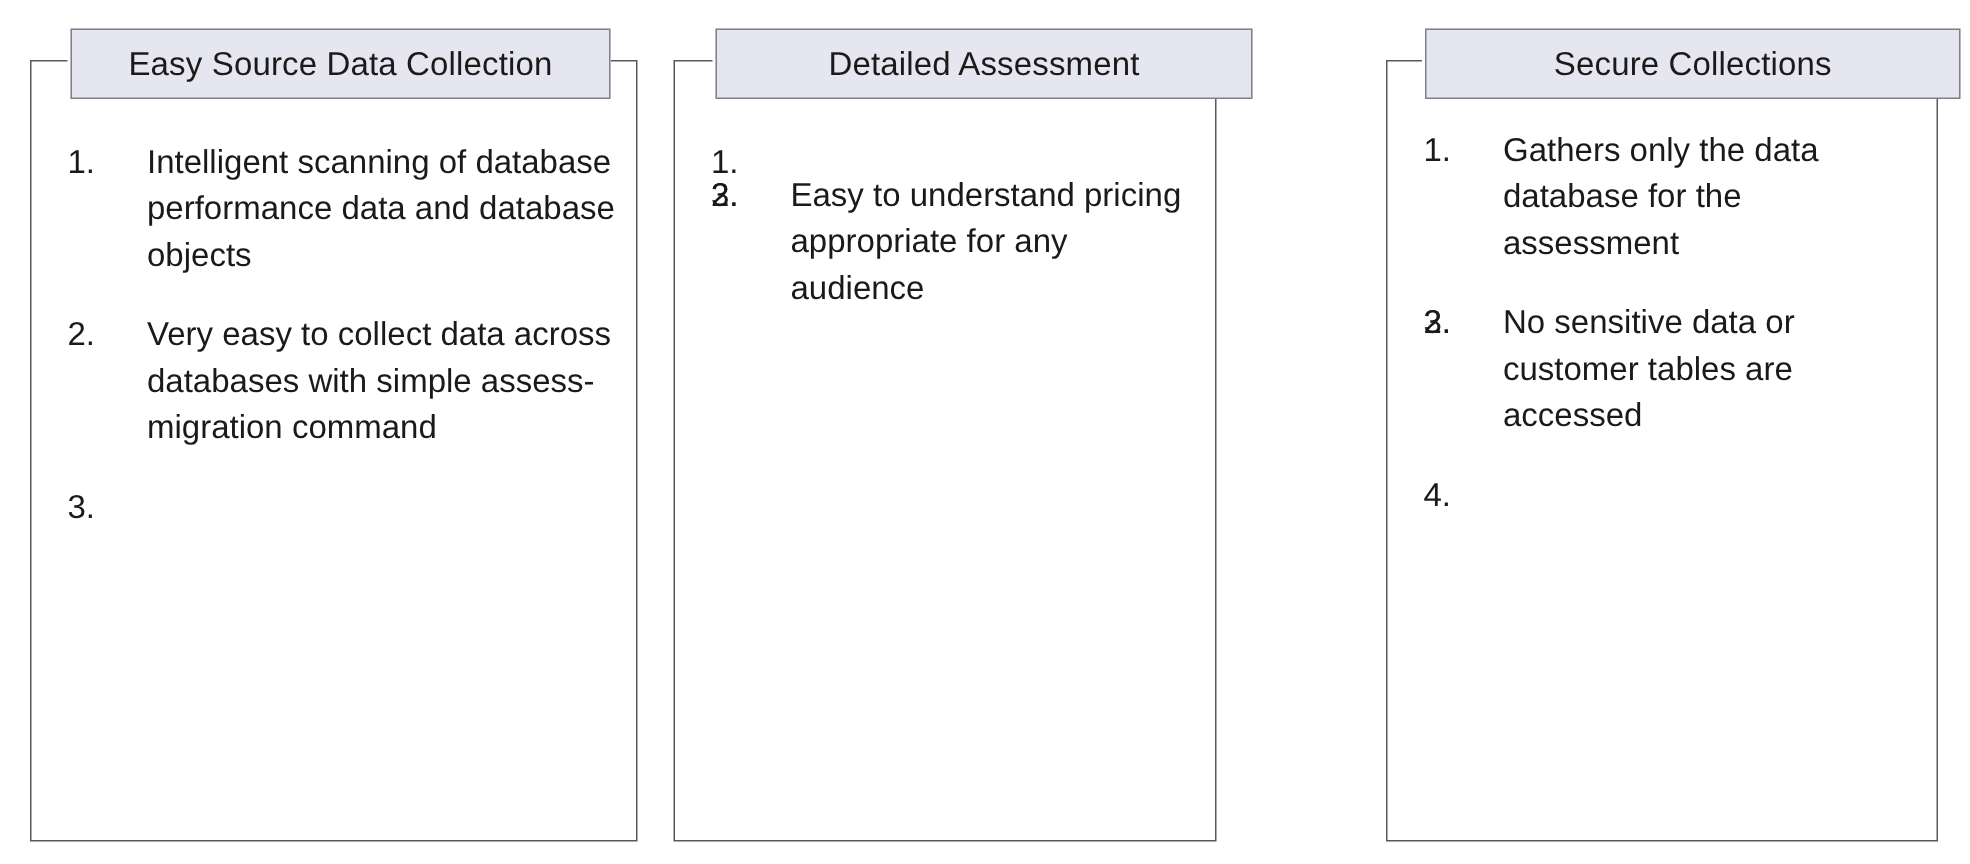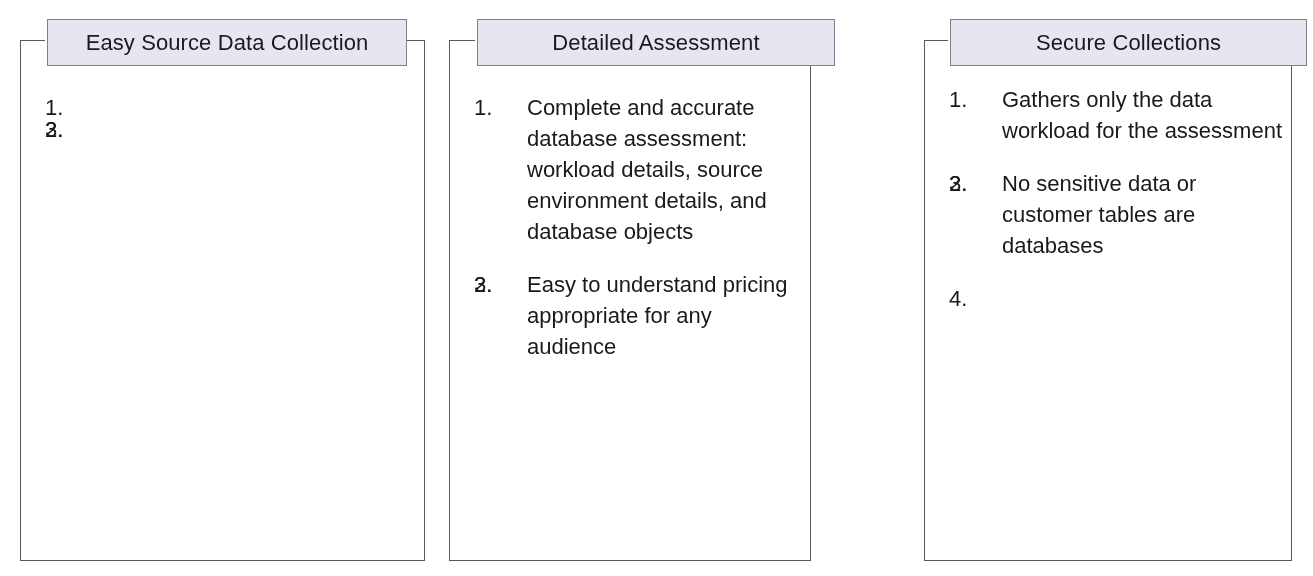--- a/index.html
+++ b/index.html
@@ -115,68 +115,69 @@
 
   <div class="group" style="left:20px; width:405px;">
     <div class="group-box"></div>
     <div class="top-gap" style="left:25px; width:362px;"></div>
     <div class="group-header" style="left:27px; width:360px;">
       <span class="group-header-label">Easy Source Data Collection</span>
     </div>
     <div class="group-list">
       <div class="list-item">
         <span class="item-number">1.</span>
+        <span class="item-text">Intelligent scanning of database performance data and database objects</span>
       </div>
       <div class="list-item">
         <span class="item-number">2.</span>
+        <span class="item-text">Very easy to collect data across databases with simple assess-migration command</span>
       </div>
       <div class="list-item">
         <span class="item-number">3.</span>
       </div>
     </div>
   </div>
 
   <div class="group" style="left:449px; width:362px;">
     <div class="group-box"></div>
     <div class="top-gap" style="left:26px; width:362px;"></div>
     <div class="group-header" style="left:28px; width:358px;">
       <span class="group-header-label">Detailed Assessment</span>
     </div>
     <div class="group-list">
       <div class="list-item">
         <span class="item-number">1.</span>
-        <span class="item-text">Complete and accurate database assessment: workload details, source environment details, and database objects</span>
       </div>
       <div class="list-item">
         <span class="item-number">2.</span>
       </div>
       <div class="list-item">
         <span class="item-number">3.</span>
         <span class="item-text">Easy to understand pricing appropriate for any audience</span>
       </div>
     </div>
   </div>
 
   <div class="group" style="left:885px; width:368px;margin-left:39px;">
     <div class="group-box"></div>
     <div class="top-gap" style="left:24px; width:361px;"></div>
     <div class="group-header" style="left:26px; width:357px;">
       <span class="group-header-label">Secure Collections</span>
     </div>
     <div class="group-list" style="padding-top:44px;">
       <div class="list-item">
         <span class="item-number">1.</span>
-        <span class="item-text">Gathers only the data workload for the assessment</span>
+        <span class="item-text">Gathers only the data database for the assessment</span>
       </div>
       <div class="list-item">
         <span class="item-number">2.</span>
       </div>
       <div class="list-item">
         <span class="item-number">3.</span>
-        <span class="item-text">No sensitive data or customer tables are databases</span>
+        <span class="item-text">No sensitive data or customer tables are accessed</span>
       </div>
       <div class="list-item">
         <span class="item-number">4.</span>
       </div>
     </div>
   </div>
 
 </div>
 
 </body></html>

